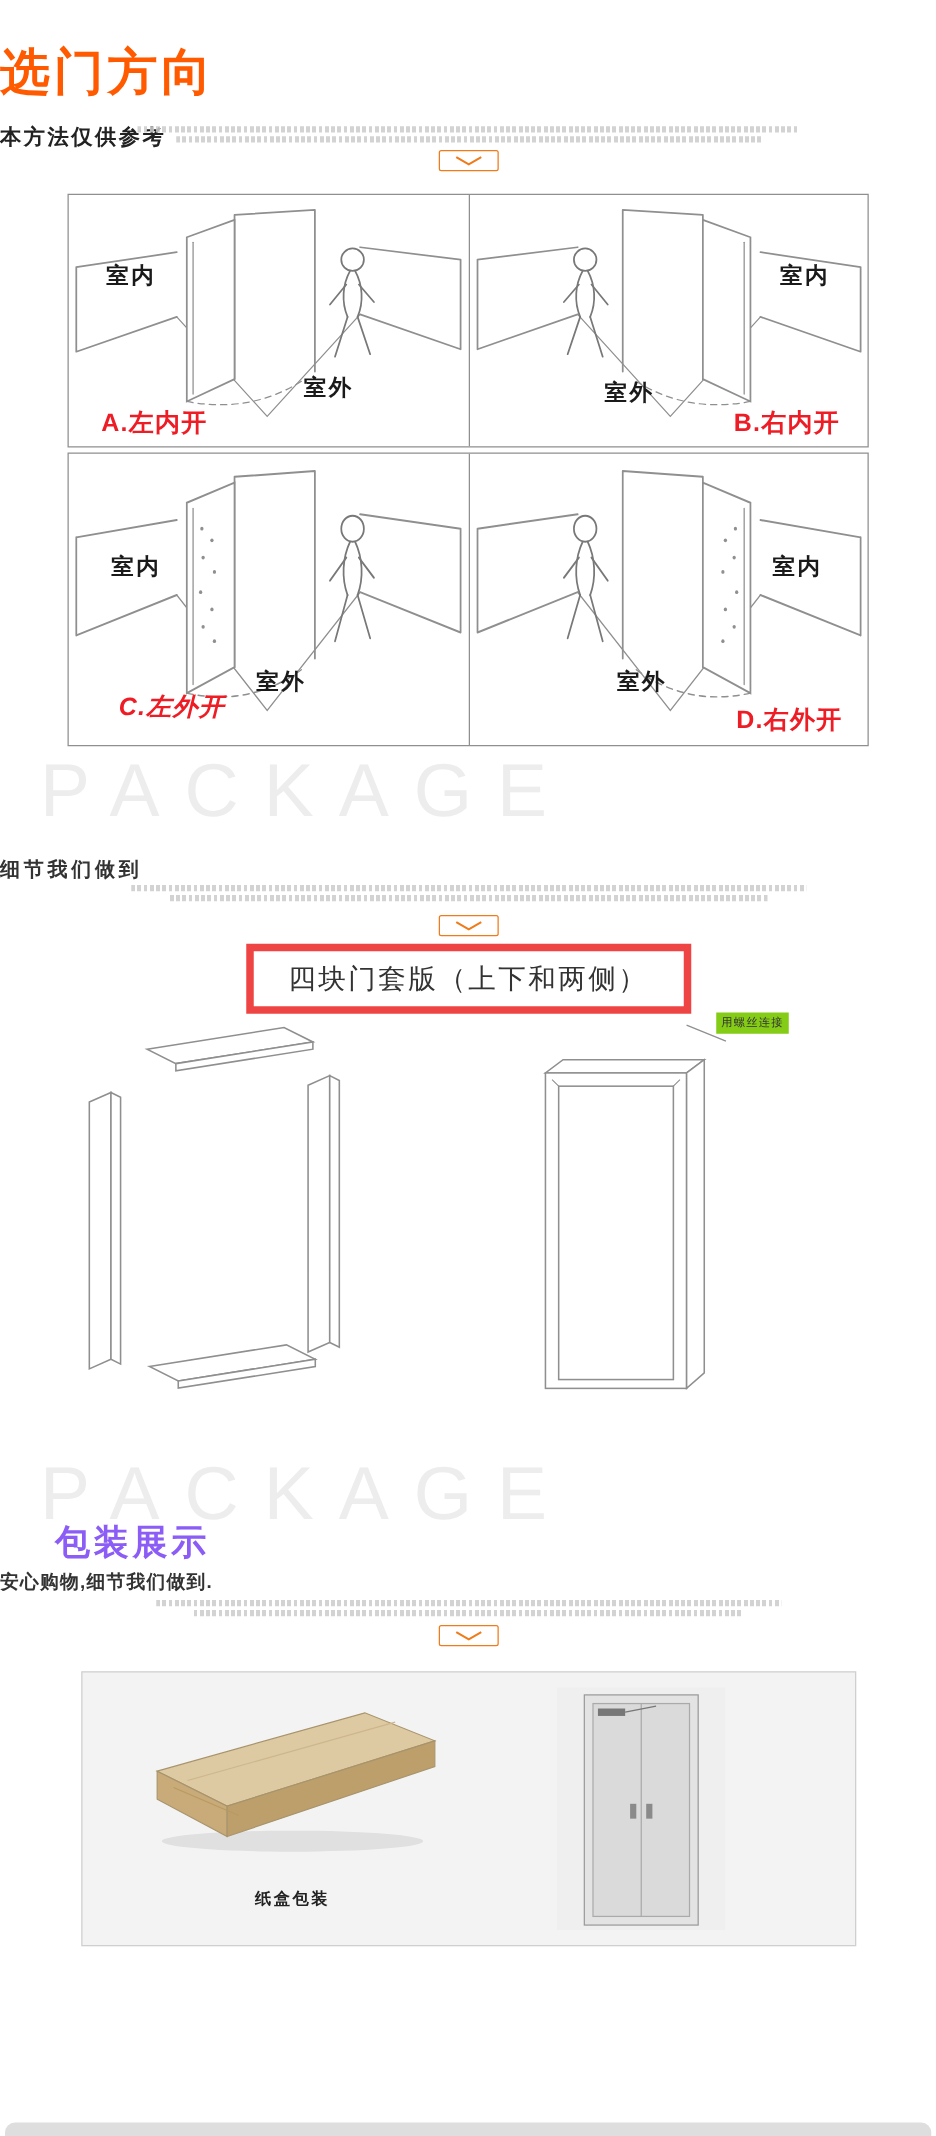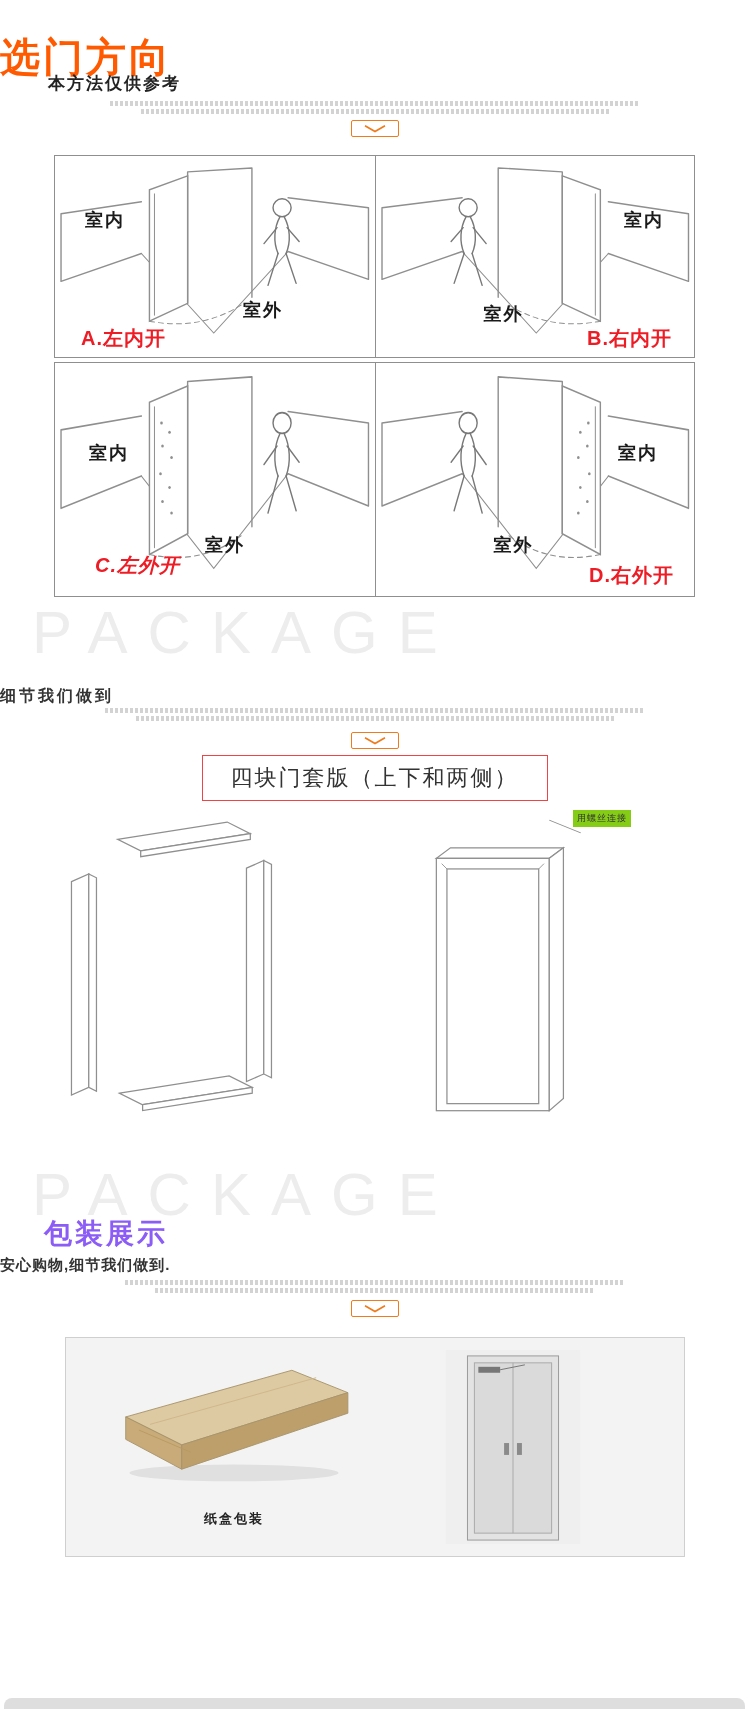--- a/index.html
+++ b/index.html
@@ -4,21 +4,21 @@
 <style>
   html,body{margin:0;padding:0;background:#fff;}
   body{font-family:"Liberation Sans","DejaVu Sans",sans-serif;}
   .page{position:relative;width:749px;height:1709px;margin:0 auto;background:#fff;overflow:hidden;}
 
   
   .center{left:0;right:0;text-align:left;}
   .abs{position:absolute;}
 
   .main-title{top:30px;font-size:40px;font-weight:900;color:#ff5a00;letter-spacing:3px;}
-  .sub-title{top:72px;font-size:17px;font-weight:bold;color:#222;letter-spacing:2px;padding-left:48px;}
+  .sub-title{top:98px;font-size:17px;font-weight:bold;color:#222;letter-spacing:2px;}
 
   .fineprint{position:absolute;left:50%;transform:translateX(-50%);height:5px;
     background:repeating-linear-gradient(90deg,#cbcbcb 0 3px,transparent 3px 5px);opacity:.85;}
 
   .chev{position:absolute;left:50%;transform:translateX(-50%);width:46px;height:15px;
     border:1px solid #ef7b1a;border-radius:2px;background:#fff;
     display:flex;align-items:center;justify-content:center;}
   .chev svg{width:34px;height:10px;}
 
   
@@ -30,21 +30,21 @@
   .room-label{position:absolute;font-size:18px;font-weight:bold;color:#1a1a1a;letter-spacing:2px;}
   .dir-label{position:absolute;font-size:20px;font-weight:bold;color:#ee1c25;letter-spacing:1px;}
 
   .watermark{font-size:60px;color:#ededed;letter-spacing:20px;padding-left:32px;font-weight:400;}
   .sec2-title{top:645px;font-size:30px;font-weight:bold;letter-spacing:2px;}
   .sec2-title .dark{color:#2b2b2b;}
   .sec2-title .hot{color:#ff3c00;}
   .sec2-sub{top:686px;font-size:16px;color:#333;letter-spacing:3px;font-weight:bold;}
 
   .caption-box{position:absolute;top:755px;left:50%;transform:translateX(-50%);
-    border:1px solid #ef4444;padding:7px 28px;font-size:22px;color:#333;letter-spacing:2px;background:#fff;white-space:nowrap;}
+    border:6px solid #ef4444;padding:7px 28px;font-size:22px;color:#333;letter-spacing:2px;background:#fff;white-space:nowrap;}
 
   .screw-note{position:absolute;left:573px;top:810px;background:#84cc16;color:#333;
     font-size:9px;padding:2px 4px;letter-spacing:1px;}
   .leader-line{position:absolute;left:548px;top:826px;width:34px;height:1px;background:#8f8f8f;transform:rotate(22deg);}
 
   .sec3-title{top:1215px;font-size:28px;font-weight:bold;color:#8b5cf6;letter-spacing:3px;padding-left:44px;}
   .sec3-sub{top:1256px;font-size:15px;color:#333;letter-spacing:1px;font-weight:bold;}
 
   .pack-box{position:absolute;left:65px;top:1337px;width:620px;height:220px;
     background:#f3f3f3;border:1px solid #cfcfcf;box-sizing:border-box;}

